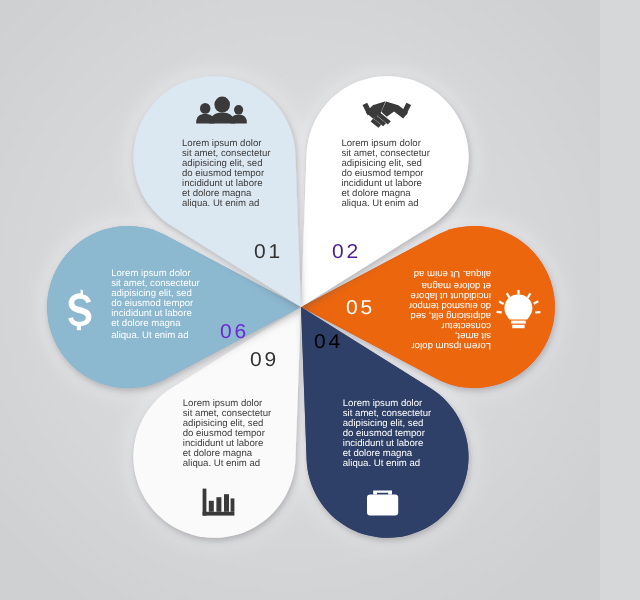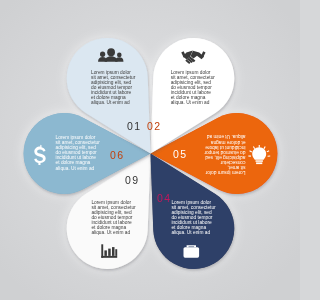--- a/index.html
+++ b/index.html
@@ -94,25 +94,25 @@
     <rect x="108.2" y="248.6" width="2.5" height="7.3"></rect>
     <rect x="112.0" y="247.1" width="2.5" height="8.8"></rect>
     <rect x="115.3" y="249.2" width="1.9" height="6.7"></rect>
   </g>
   <g fill="#ffffff">
     <path d="M40.3 144.7v1.9h-0.1c-3.3 0-5.9 2.1-5.9 5.0 0 2.7 2.0 4.1 5.0 4.9l1.0 0.3c1.9 0.5 2.6 1.1 2.6 2.1 0 1.2-1.2 2.0-3.0 2.0-1.9 0-3.2-0.9-3.4-2.3l-2.3 0.5c0.4 2.3 2.1 3.6 4.2 3.9v2.1h2.1v-2.1c3.2-0.2 5.2-2.1 5.2-4.5 0-2.6-1.8-3.9-4.8-4.7l-1.1-0.3c-2.0-0.5-2.7-1.1-2.7-2.1 0-1.2 1.2-2.0 2.9-2.0 1.8 0 2.9 0.8 3.2 2.1l2.3-0.6c-0.5-2.1-2.0-3.3-4.0-3.6v-2.0z"></path>
   </g>
 </svg>
 
 <div class="num" style="left:127.2px;top:119.5px;color:#333">01</div>
-<div class="num" style="left:147px;top:119.8px;color:#c2410c">02</div>
+<div class="num" style="left:166px;top:119.8px;color:#4c1d95">02</div>
 <div class="num" style="left:173.4px;top:147.5px;color:#fff">05</div>
-<div class="num" style="left:157.4px;top:192px;color:#be185d">04</div>
+<div class="num" style="left:157.4px;top:165px;color:#000000">04</div>
 <div class="num" style="left:125.4px;top:174.1px;color:#333">09</div>
-<div class="num" style="left:110.4px;top:149px;color:#c2410c">06</div>
+<div class="num" style="left:110.4px;top:160px;color:#6d28d9">06</div>
 
 <div class="txt" style="left:91px;top:69.5px;color:#3c3c3c">Lorem ipsum dolor
 sit amet, consectetur
 adipisicing elit, sed
 do eiusmod tempor
 incididunt ut labore
 et dolore magna
 aliqua. Ut enim ad</div>
 <div class="txt" style="left:170.7px;top:69.5px;color:#3c3c3c">Lorem ipsum dolor
 sit amet, consectetur

